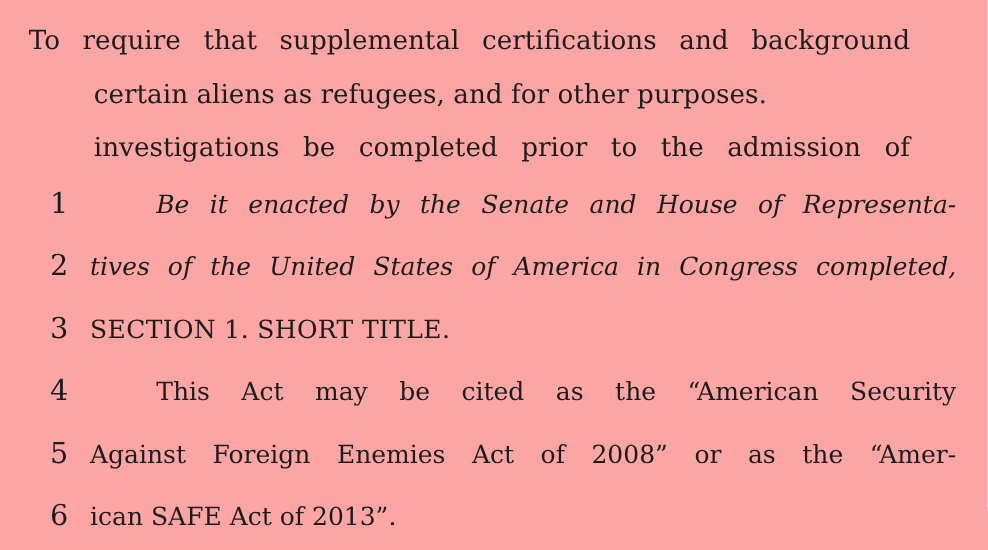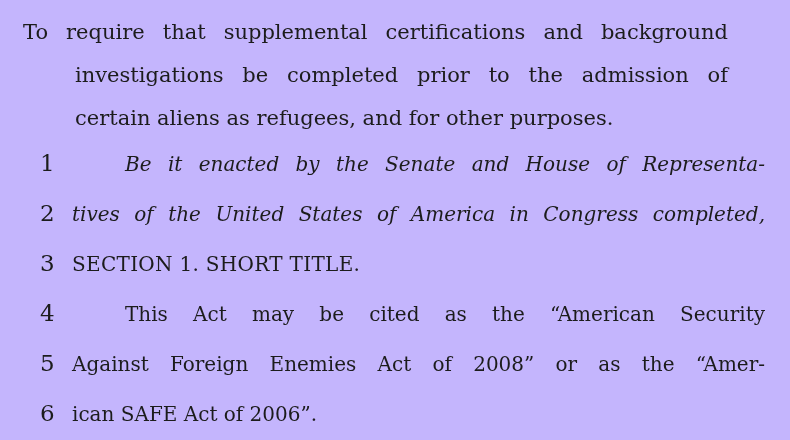--- a/index.html
+++ b/index.html
@@ -4,21 +4,21 @@
 <style>
   html, body {
     margin: 0;
     padding: 0;
     background: #ffffff;
   }
   .page {
     position: relative;
     width: 790px;
     height: 440px;
-    background: #c4b5fd;
+    background: #fca5a5;
     color: #1c1c1c;
     font-family: "DejaVu Serif", "Liberation Serif", serif;
     overflow: hidden;
   }
 
   
   .preamble {
     position: absolute;
     top: 11px;
     left: 0;
@@ -88,22 +88,22 @@
     letter-spacing: 0.3px;
   }
 </style>
 </head>
 <body>
 
 <div class="page">
 
   <div class="preamble">
     <div class="preamble-line pl-first justified">To require that supplemental certifications and background</div>
+    <div class="preamble-line pl-last">certain aliens as refugees, and for other purposes.</div>
     <div class="preamble-line pl-cont justified">investigations be completed prior to the admission of</div>
-    <div class="preamble-line pl-last">certain aliens as refugees, and for other purposes.</div>
   </div>
 
   <div class="bill-body">
 
     <div class="bill-line">
       <div class="line-number">1</div>
       <div class="line-text italic indented justified">Be it enacted by the Senate and House of Representa-</div>
     </div>
 
     <div class="bill-line">
@@ -121,18 +121,18 @@
       <div class="line-text indented justified">This Act may be cited as the “American Security</div>
     </div>
 
     <div class="bill-line">
       <div class="line-number">5</div>
       <div class="line-text justified">Against Foreign Enemies Act of 2008” or as the “Amer-</div>
     </div>
 
     <div class="bill-line">
       <div class="line-number">6</div>
-      <div class="line-text">ican SAFE Act of 2006”.</div>
+      <div class="line-text">ican SAFE Act of 2013”.</div>
     </div>
 
   </div>
 
 </div>
 
 </body></html>

